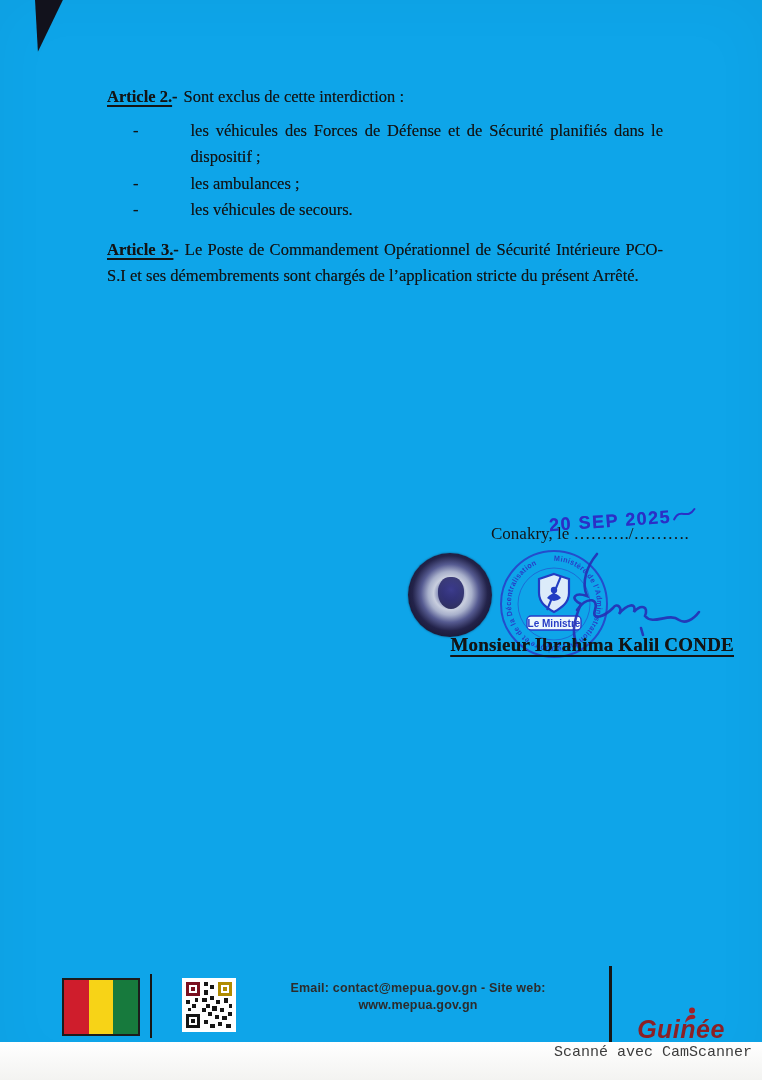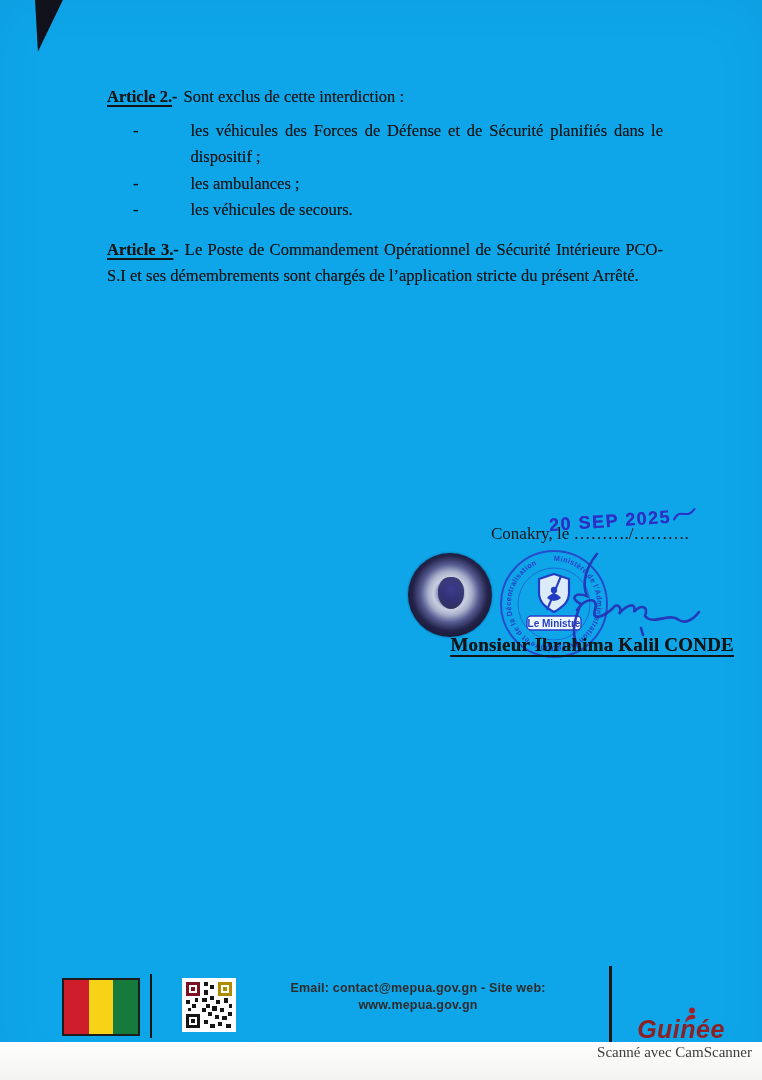--- a/index.html
+++ b/index.html
@@ -81,21 +81,21 @@
   .brand{
     position:absolute;left:633px;top:984px;width:96px;text-align:center;
     font-family:"Liberation Sans",sans-serif;color:#8c2025;margin-top:32px;
   }
   .brand-name{font-size:25px;font-weight:bold;font-style:italic;letter-spacing:.5px;line-height:26px;}
   .brand-figure{position:absolute;left:49px;top:-9px;width:16px;height:18px;}
   .brand-url{font-size:6.5px;font-weight:bold;letter-spacing:.4px;margin-top:1px;}
   .cam-band{position:absolute;left:0;bottom:0;width:100%;height:38px;background:linear-gradient(#ffffff,#f3f3f1);}
   .camscanner{
     position:absolute;right:10px;top:1044px;
-    font-family:Liberation Serif, serif;font-size:15px;color:#3d3d3d;
+    font-family:Liberation Mono, monospace;font-size:15px;color:#3d3d3d;
   }
 </style>
 </head>
 <body>
 
 <div class="page">
 
   <div class="corner-artifact">
     <div class="corner-notch"></div>
   </div>

